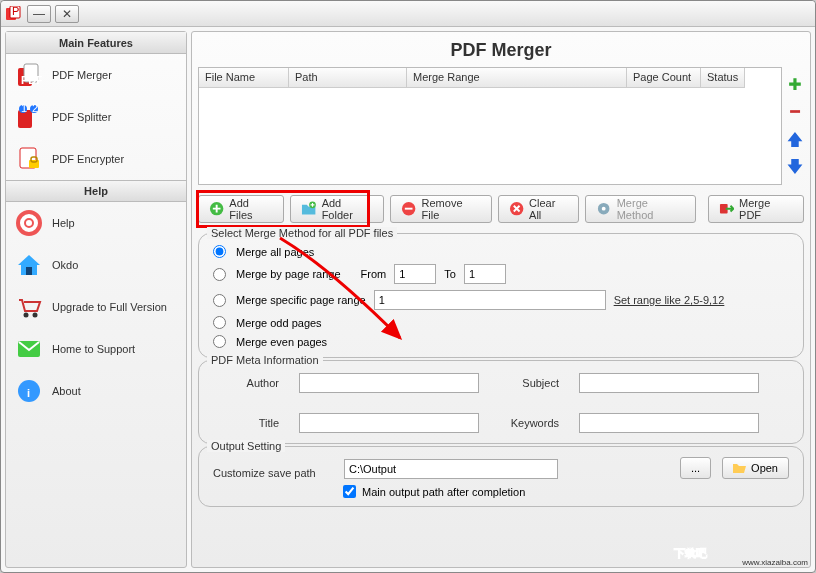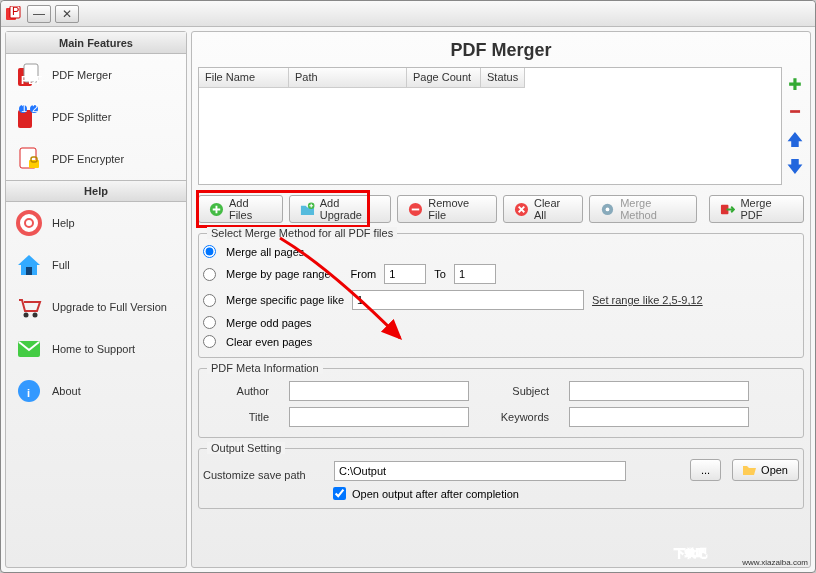--- a/index.html
+++ b/index.html
@@ -31,35 +31,35 @@
 .file-th { border-right: 1px solid #ccc; padding: 3px 6px; color: #333; }
 .file-tbody { flex: 1; }
 .file-arrows { width: 18px; display: flex; flex-direction: column; justify-content: space-around; align-items: center; padding: 4px 0; }
 .file-arrow { cursor: pointer; font-size: 16px; line-height: 1; }
 
 .toolbar { display: flex; gap: 6px; padding: 10px 6px 8px; align-items: center; position: relative; }
 .tbtn { height: 28px; padding: 0 10px; background: linear-gradient(to bottom, #fff, #e6e6e6); border: 1px solid #aaa; border-radius: 3px; display: flex; align-items: center; gap: 5px; cursor: pointer; color: #333; }
 .tbtn-icon { width: 16px; height: 16px; display: flex; align-items: center; justify-content: center; }
 .highlight-box { position: absolute; top: 5px; left: 4px; width: 174px; height: 38px; border: 3px solid #e00; pointer-events: none; }
 
-.gbox { border: 1px solid #bbb; border-radius: 3px; margin: 2px 6px 8px; padding: 8px 0 6px; position: relative; }
+.gbox { border: 1px solid #bbb; border-radius: 12px; margin: 2px 6px 0; padding: 8px 10px 6px; position: relative; }
 .gbox-title { position: absolute; top: -7px; left: 8px; background: #f3f3f3; padding: 0 4px; color: #333; }
 .radio-row { display: flex; align-items: center; gap: 8px; padding: 3px 4px; }
 .radio-row input[type=radio] { margin-right: 2px; }
 .num-input { width: 42px; height: 20px; border: 1px solid #aaa; padding: 1px 4px; background: #fff; }
 .range-input { width: 232px; height: 20px; border: 1px solid #aaa; padding: 1px 4px; background: #fff; }
 .hint { color: #333; text-decoration: underline; }
 
-.meta-grid { display: grid; grid-template-columns: 60px 180px 60px 180px; gap: 6px 20px; align-items: center; padding: 4px 10px; }
+.meta-grid { display: grid; grid-template-columns: 60px 180px 60px 180px; gap: 20px 20px; align-items: center; padding: 4px 10px; }
 .meta-grid label { text-align: right; color: #333; }
 .text-input { height: 20px; border: 1px solid #aaa; padding: 1px 4px; background: #fff; }
 
 .out-row { display: flex; align-items: flex-end; gap: 11px; padding: 2px 4px; }
 .out-label { width: 120px; color: #333; }
-.path-input { width: 292px; height: 20px; border: 1px solid #aaa; padding: 1px 4px; background: #fff; }
+.path-input { width: 214px; height: 20px; border: 1px solid #aaa; padding: 1px 4px; background: #fff; }
 .small-btn { height: 22px; padding: 0 10px; background: linear-gradient(to bottom, #fff, #e6e6e6); border: 1px solid #aaa; border-radius: 3px; cursor: pointer; display: flex; align-items: center; gap: 4px; }
 .chk-row { display: flex; align-items: center; gap: 6px; padding: 4px 4px 2px; margin-left: 130px; }
 
 .arrow-annotation { position: absolute; pointer-events: none; z-index: 100; }
 .watermark { position: absolute; bottom: 0; right: 0; width: 150px; height: 60px; pointer-events: none; z-index: 200; }
 .watermark-text { position: absolute; bottom: 6px; right: 8px; font-size: 8px; color: #333; z-index: 201; pointer-events: none; margin-top: 24px; }
 
 svg { display: block; }
 </style>
 </head>
@@ -133,21 +133,21 @@
         <span class="side-label">Help</span>
       </div>
 
       <div class="side-item">
         <span class="side-icon">
           <svg viewBox="0 0 26 26">
               <path d="M13 3 L24 13 L21 13 L21 23 L5 23 L5 13 L2 13 Z" fill="#3af"></path>
               <rect x="10" y="15" width="6" height="8" fill="#147"></rect>
             </svg>
         </span>
-        <span class="side-label">Full</span>
+        <span class="side-label">Okdo</span>
       </div>
 
       <div class="side-item">
         <span class="side-icon">
           <svg viewBox="0 0 26 26">
               <path d="M3 6 L6 6 L9 17 L21 17 L24 8 L8 8" fill="none" stroke="#c33" stroke-width="2"></path>
               <circle cx="10" cy="21" r="2.5" fill="#333"></circle>
               <circle cx="19" cy="21" r="2.5" fill="#333"></circle>
             </svg>
         </span>
@@ -176,20 +176,21 @@
     </div>
 
     <div class="main">
       <div class="page-title">PDF Merger</div>
 
       <div class="file-area">
         <div class="file-table">
           <div class="file-thead">
             <div class="file-th" style="width:90px">File Name</div>
             <div class="file-th" style="width:118px">Path</div>
+            <div class="file-th" style="width:220px">Merge Range</div>
             <div class="file-th" style="width:74px">Page Count</div>
             <div class="file-th" style="flex:1">Status</div>
           </div>
           <div class="file-tbody"></div>
         </div>
         <div class="file-arrows">
           <span class="file-arrow" style="color:#3a3">✚</span>
           <span class="file-arrow" style="color:#c33">━</span>
           <span class="file-arrow" style="color:#26d">🡅</span>
           <span class="file-arrow" style="color:#26d">🡇</span>
@@ -208,21 +209,21 @@
           <span>Add Files</span>
         </div>
         <div class="tbtn">
           <span class="tbtn-icon">
               <svg viewBox="0 0 16 16">
                 <path d="M1 4 L6 4 L8 6 L15 6 L15 14 L1 14 Z" fill="#5bd"></path>
                 <circle cx="12" cy="4" r="3.5" fill="#4b4"></circle>
                 <path d="M12 2 L12 6 M10 4 L14 4" stroke="#fff" stroke-width="1.2"></path>
               </svg>
             </span>
-          <span>Add Upgrade</span>
+          <span>Add Folder</span>
         </div>
         <div class="tbtn">
           <span class="tbtn-icon">
               <svg viewBox="0 0 16 16">
                 <circle cx="8" cy="8" r="7" fill="#e44"></circle>
                 <path d="M4 8 L12 8" stroke="#fff" stroke-width="2"></path>
               </svg>
             </span>
           <span>Remove File</span>
         </div>
@@ -265,31 +266,31 @@
         <div class="radio-row">
           <input type="radio" name="mm" style="">
           <span>Merge by page range</span>
           <span style="margin-left:12px">From</span>
           <input class="num-input" type="number" value="1" style="">
           <span>To</span>
           <input class="num-input" type="number" value="1" style="">
         </div>
         <div class="radio-row">
           <input type="radio" name="mm" style="">
-          <span>Merge specific page like</span>
+          <span>Merge specific page range</span>
           <input class="range-input" value="1" style="">
           <span class="hint">Set range like 2,5-9,12</span>
         </div>
         <div class="radio-row">
           <input type="radio" name="mm" style="">
           <span>Merge odd pages</span>
         </div>
         <div class="radio-row">
           <input type="radio" name="mm" style="">
-          <span>Clear even pages</span>
+          <span>Merge even pages</span>
         </div>
       </div>
 
       <div class="gbox">
         <span class="gbox-title">PDF Meta Information</span>
         <div class="meta-grid">
           <label>Author</label>
           <input class="text-input" value="" style="">
           <label>Subject</label>
           <input class="text-input" value="" style="">
@@ -313,21 +314,21 @@
             <span>
                 <svg width="14" height="12" viewBox="0 0 14 12">
                   <path d="M0 2 L4 2 L6 4 L13 4 L11 11 L0 11 Z" fill="#fc5"></path>
                 </svg>
               </span>
             <span>Open</span>
           </div>
         </div>
         <div class="chk-row">
           <input type="checkbox" checked="" style="">
-          <span>Open output after after completion</span>
+          <span>Main output path after completion</span>
         </div>
       </div>
 
     </div>
   </div>
 </div>
 
 <svg class="arrow-annotation" style="left:270px; top:228px;" width="150" height="120" viewBox="0 0 150 120">
   <defs>
       <marker id="ah" markerWidth="8" markerHeight="8" refX="6" refY="3" orient="auto">

